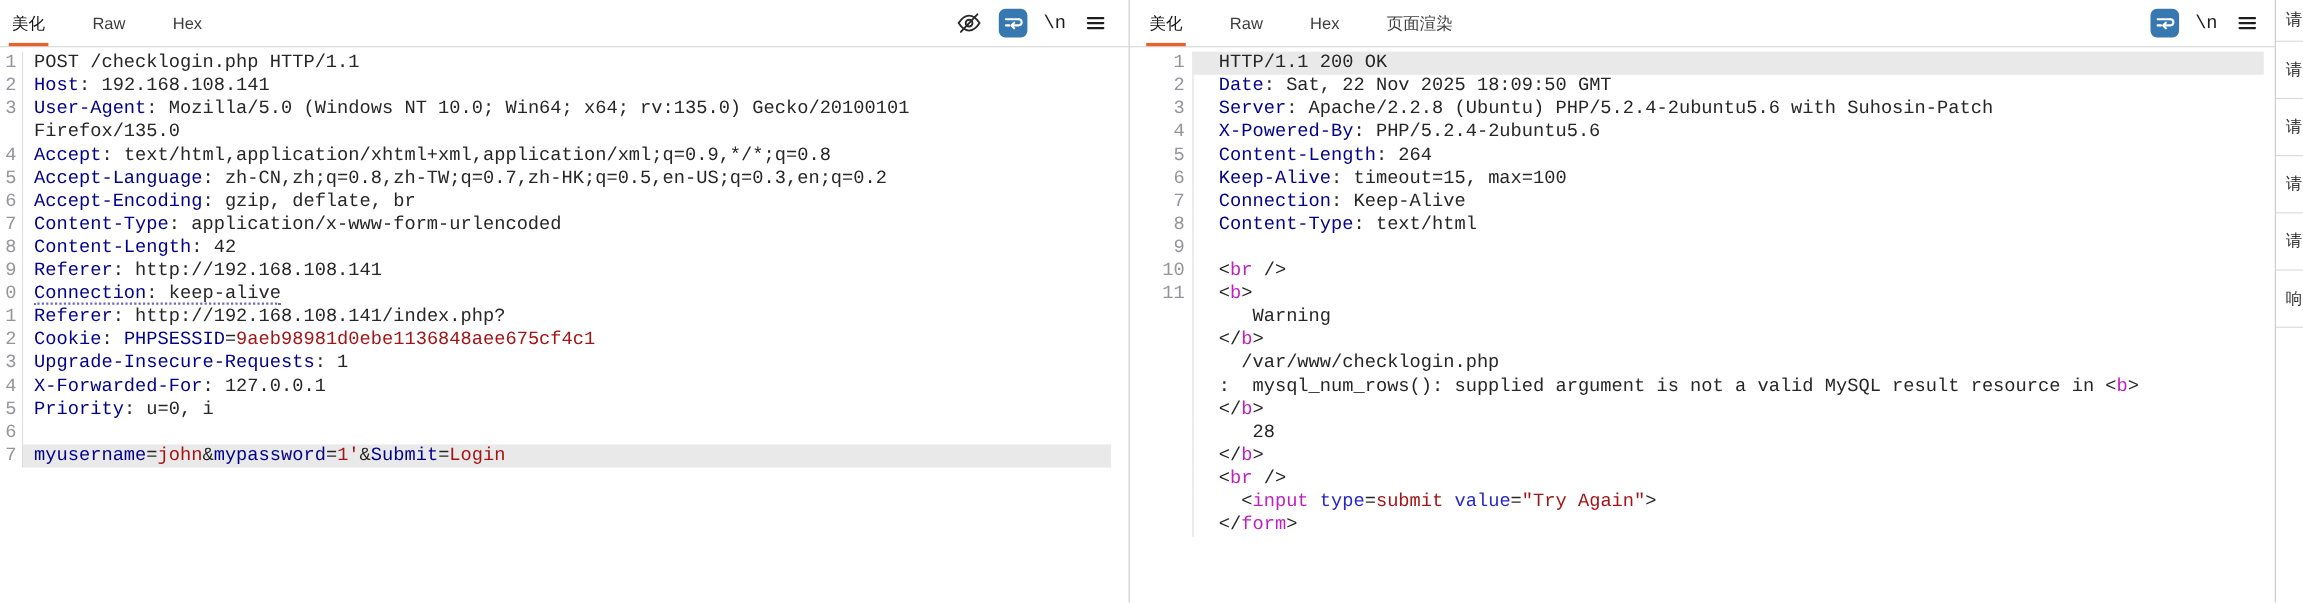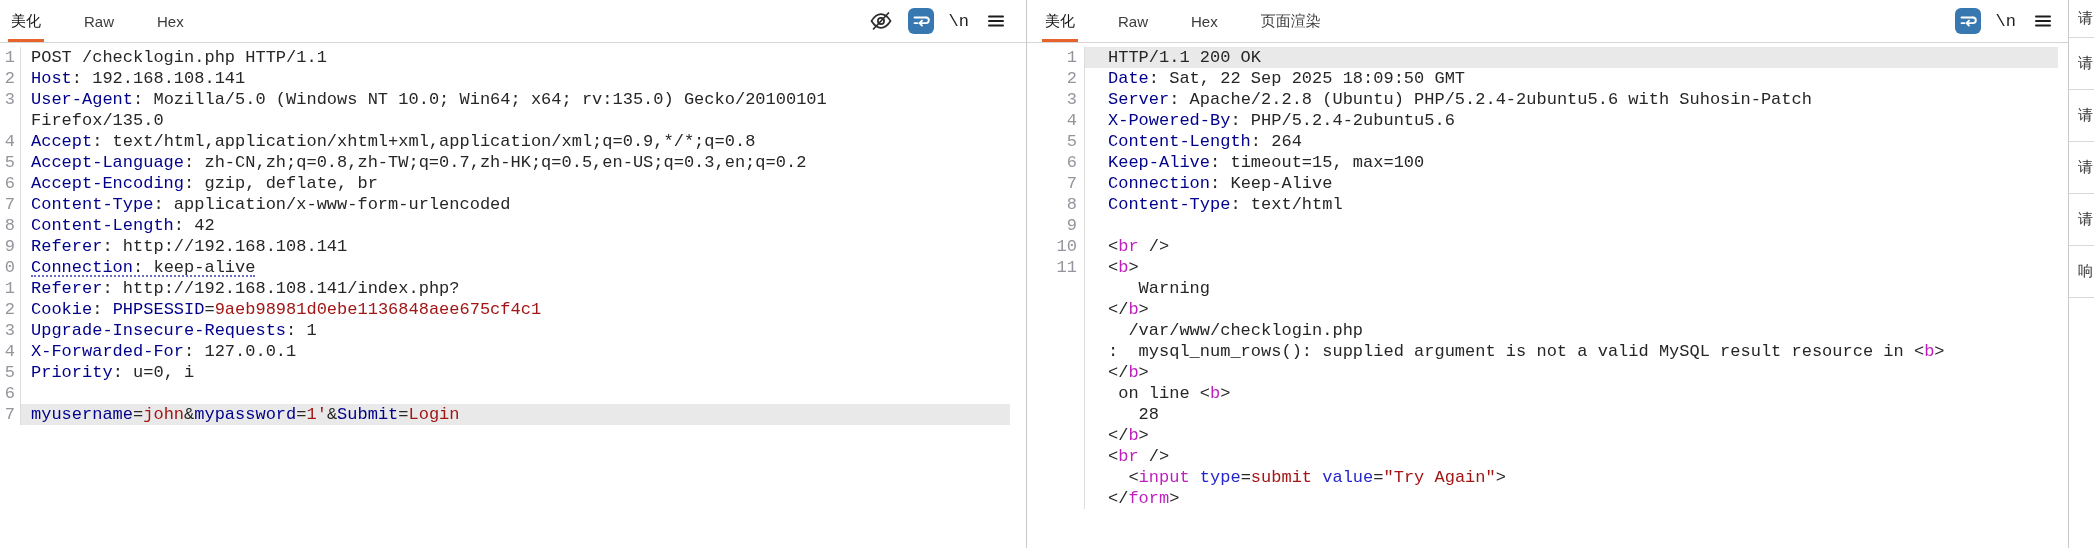--- a/index.html
+++ b/index.html
@@ -193,21 +193,21 @@
         </span>
       </div>
     </div>
     <div class="code" id="resp-code">
         <div class="cl hl">
           <span class="gut">1</span>
           <span class="ct"><span class="tk-p">HTTP/1.1 200 OK</span></span>
         </div>
         <div class="cl">
           <span class="gut">2</span>
-          <span class="ct"><span class="tk-n">Date</span><span class="tk-p">: Sat, 22 Sep 2025 18:09:50 GMT</span></span>
+          <span class="ct"><span class="tk-n">Date</span><span class="tk-p">: Sat, 22 Nov 2025 18:09:50 GMT</span></span>
         </div>
         <div class="cl">
           <span class="gut">3</span>
           <span class="ct"><span class="tk-n">Server</span><span class="tk-p">: Apache/2.2.8 (Ubuntu) PHP/5.2.4-2ubuntu5.6 with Suhosin-Patch</span></span>
         </div>
         <div class="cl">
           <span class="gut">4</span>
           <span class="ct"><span class="tk-n">X-Powered-By</span><span class="tk-p">: PHP/5.2.4-2ubuntu5.6</span></span>
         </div>
         <div class="cl">
@@ -253,24 +253,20 @@
         <div class="cl">
           <span class="gut"> </span>
           <span class="ct"><span class="tk-p">:  mysql_num_rows(): supplied argument is not a valid MySQL result resource in &lt;</span><span class="tk-t">b</span><span class="tk-p">&gt;</span></span>
         </div>
         <div class="cl">
           <span class="gut"> </span>
           <span class="ct"><span class="tk-p">&lt;/</span><span class="tk-t">b</span><span class="tk-p">&gt;</span></span>
         </div>
         <div class="cl">
           <span class="gut"> </span>
-          <span class="ct"><span class="tk-p"> on line &lt;</span><span class="tk-t">b</span><span class="tk-p">&gt;</span></span>
-        </div>
-        <div class="cl">
-          <span class="gut"> </span>
           <span class="ct"><span class="tk-p">   28</span></span>
         </div>
         <div class="cl">
           <span class="gut"> </span>
           <span class="ct"><span class="tk-p">&lt;/</span><span class="tk-t">b</span><span class="tk-p">&gt;</span></span>
         </div>
         <div class="cl">
           <span class="gut"> </span>
           <span class="ct"><span class="tk-p">&lt;</span><span class="tk-t">br</span><span class="tk-p"> /&gt;</span></span>
         </div>

